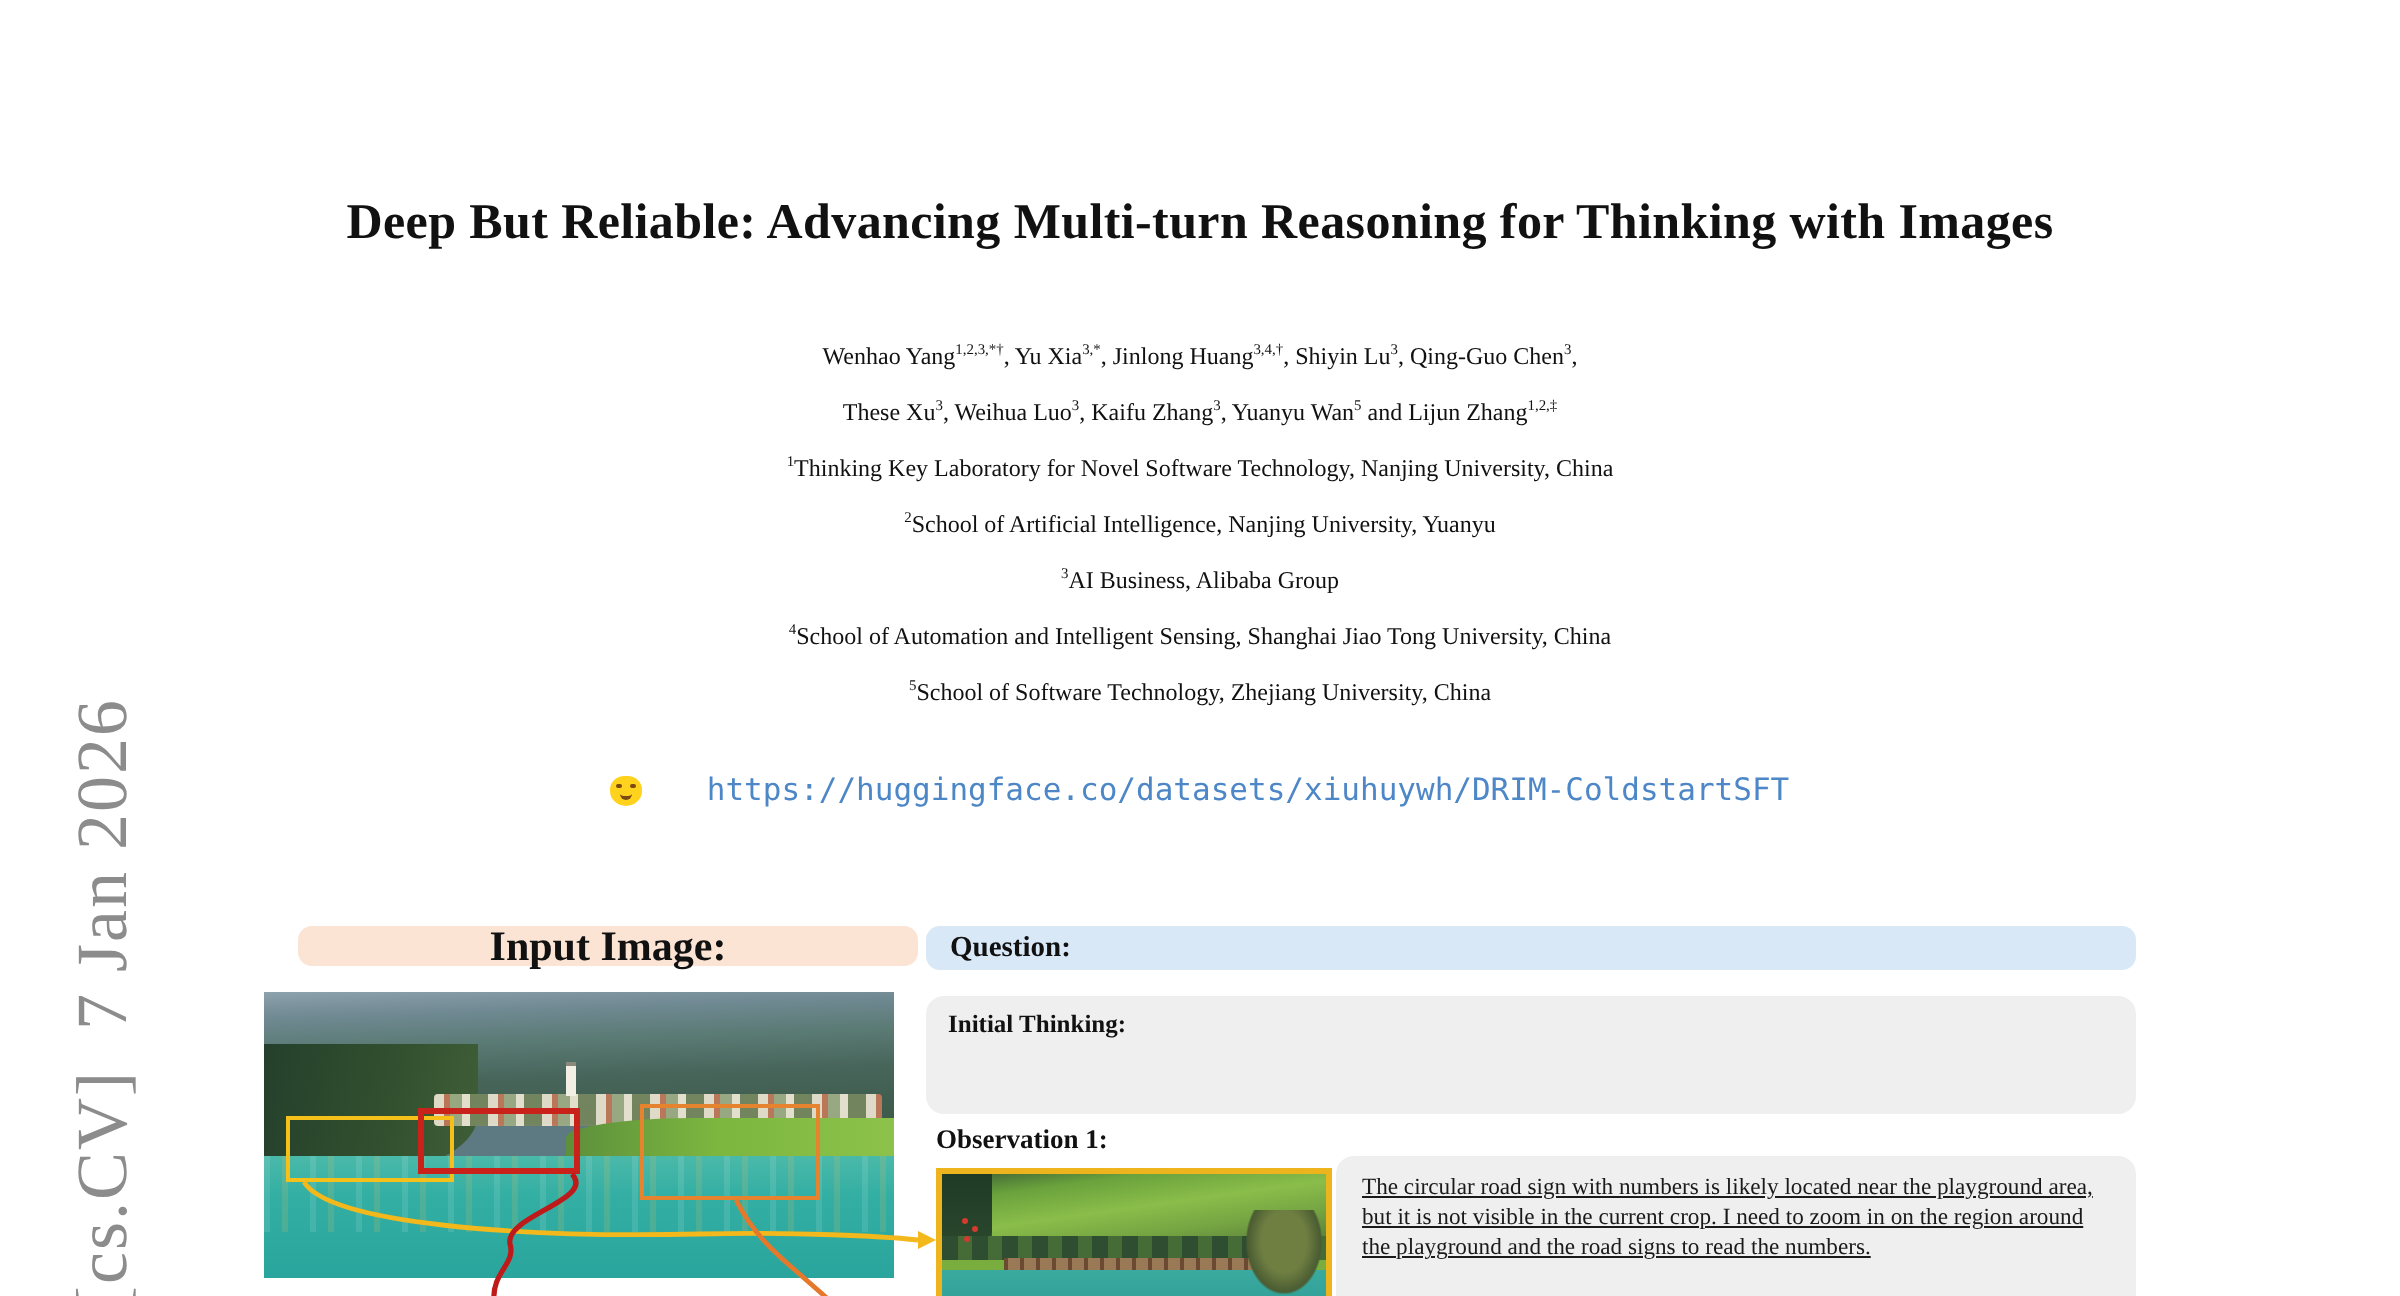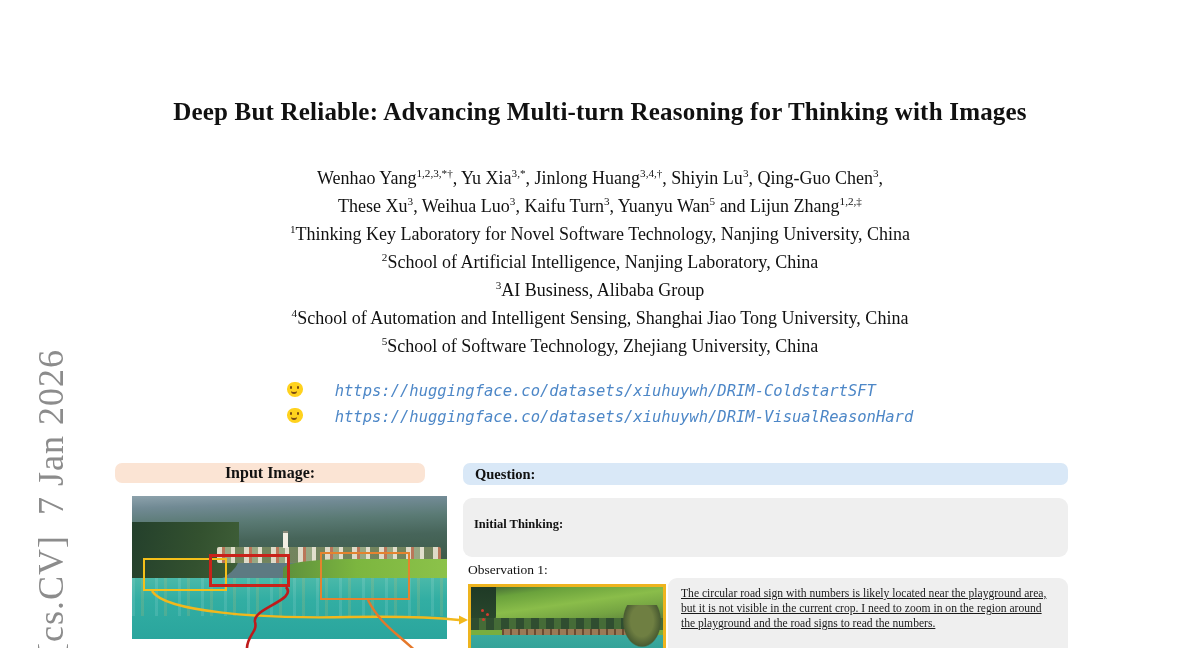--- a/index.html
+++ b/index.html
@@ -13,56 +13,56 @@
   
   .arxiv-stamp{
     position:absolute;left:30px;top:655px;
     transform:rotate(-90deg);transform-origin:0 0;
     white-space:pre;font-size:36px;letter-spacing:1px;
     color:var(--stamp-gray,#8c8c8c);
     font-family:"Liberation Serif","DejaVu Serif",serif;
   }
 
   .title{top:98px;font-size:25px;font-weight:bold;letter-spacing:.2px;}
-  .byline{font-size:18px;line-height:28px;}
+  .byline{font-size:12px;line-height:28px;}
   .byline sup{font-size:62%;line-height:0;}
   .links-wrap{top:382px;}
   .links-block{display:inline-block;text-align:left;}
-  .link-row{display:flex;gap:32px;height:26px;font-style:italic;}
+  .link-row{display:flex;align-items:center;gap:32px;height:26px;}
   .link-url{
     font-family:"DejaVu Sans Mono","Liberation Mono",monospace;
     font-size:15.5px;color:var(--link-blue,#4d87c7);text-decoration:none;
   }
   .hf-icon{display:inline-block;width:16px;height:15px;background:#ffd21e;border-radius:45% 45% 50% 50%;position:relative;flex:0 0 auto;}
   .hf-icon::before{content:"";position:absolute;left:3px;top:4px;width:2.5px;height:2.5px;background:#7b4a12;border-radius:50%;box-shadow:7px 0 0 #7b4a12;}
   .hf-icon::after{content:"";position:absolute;left:4.5px;top:6px;width:6px;height:4px;border-bottom:2px solid #7b4a12;border-radius:0 0 6px 6px;}
 
   
   .input-header{
-    left:115px;top:463px;width:310px;height:20px;border-radius:7px;
+    left:149px;top:463px;width:310px;height:20px;border-radius:7px;
     background:var(--header-peach,#fbe4d4);
     display:flex;align-items:center;justify-content:center;
-    font-weight:bold;font-size:16px;
+    font-weight:bold;font-size:21px;
   }
   .question-box{
     left:463px;top:463px;width:605px;height:22px;border-radius:7px;
     background:var(--question-blue,#d9e8f7);
     display:flex;align-items:center;padding:0 12px;box-sizing:border-box;
     font-size:14.5px;white-space:nowrap;
   }
   .question-box b{margin-right:5px;}
   .think-box{
     background:var(--thinking-gray,#efefef);border-radius:9px;box-sizing:border-box;
   }
   .initial-box{left:463px;top:498px;width:605px;height:59px;padding:6px 11px;}
   .turn1-box{left:668px;top:578px;width:400px;height:85px;padding:8px 13px;}
-  .think-title{font-weight:bold;font-size:12.5px;line-height:16px;margin-top:12px;}
+  .think-title{font-weight:bold;font-size:12.5px;line-height:16px;}
   .think-body{font-size:11.6px;line-height:14.8px;color:#1a1a1a;}
   .turn1-box .think-body{line-height:15.2px;text-decoration:underline;}
-  .obs-label{left:468px;top:562px;font-weight:normal;font-size:13.5px;}
+  .obs-label{left:468px;top:562px;font-weight:bold;font-size:13.5px;}
 
   
   .photo{
     left:132px;top:496px;width:315px;height:143px;overflow:hidden;background:#5d7a82;
   }
   .ph-mtn{position:absolute;left:0;top:0;width:100%;height:46%;
     background:linear-gradient(178deg,#8da2ac 0%,#718a94 16%,#5a7a74 38%,#47655a 62%,#3c5a48 100%);}
   .ph-forest-left{position:absolute;left:0;top:18%;width:34%;height:44%;
     background:linear-gradient(100deg,#24402c 0%,#33512f 60%,#3f5f38 100%);border-radius:0 0 45% 0;}
   .ph-village{position:absolute;left:27%;top:36%;right:2%;height:11%;border-radius:2px;opacity:.92;
@@ -102,36 +102,32 @@
   .connector-svg{position:absolute;left:0;top:450px;width:1200px;height:198px;pointer-events:none;z-index:6;}
 </style>
 </head>
 <body>
 
 <div class="arxiv-stamp">[cs.CV]  7 Jan 2026</div>
 
 <h1 class="center-line title">Deep But Reliable: Advancing Multi-turn Reasoning for Thinking with Images</h1>
 
 <div class="center-line byline" style="top:164px"><span>Wenhao Yang</span><sup>1,2,3,*†</sup><span>, Yu Xia</span><sup>3,*</sup><span>, Jinlong Huang</span><sup>3,4,†</sup><span>, Shiyin Lu</span><sup>3</sup><span>, Qing-Guo Chen</span><sup>3</sup><span>,</span></div>
-<div class="center-line byline" style="top:192px"><span>These Xu</span><sup>3</sup><span>, Weihua Luo</span><sup>3</sup><span>, Kaifu Turn</span><sup>3</sup><span>, Yuanyu Wan</span><sup>5</sup><span> and Lijun Zhang</span><sup>1,2,‡</sup></div>
+<div class="center-line byline" style="top:192px"><span>These Xu</span><sup>3</sup><span>, Weihua Luo</span><sup>3</sup><span>, Kaifu Zhang</span><sup>3</sup><span>, Yuanyu Wan</span><sup>5</sup><span> and Lijun Zhang</span><sup>1,2,‡</sup></div>
 <div class="center-line byline" style="top:220px"><sup>1</sup><span>Thinking Key Laboratory for Novel Software Technology, Nanjing University, China</span></div>
-<div class="center-line byline" style="top:248px"><sup>2</sup><span>School of Artificial Intelligence, Nanjing Laboratory, China</span></div>
+<div class="center-line byline" style="top:248px"><sup>2</sup><span>School of Artificial Intelligence, Nanjing University, Yuanyu</span></div>
 <div class="center-line byline" style="top:276px"><sup>3</sup><span>AI Business, Alibaba Group</span></div>
 <div class="center-line byline" style="top:304px"><sup>4</sup><span>School of Automation and Intelligent Sensing, Shanghai Jiao Tong University, China</span></div>
 <div class="center-line byline" style="top:332px"><sup>5</sup><span>School of Software Technology, Zhejiang University, China</span></div>
 
 <div class="center-line links-wrap">
   <span class="links-block">
     <span class="link-row">
       <span class="hf-icon"></span>
       <a class="link-url" href="#">https://huggingface.co/datasets/xiuhuywh/DRIM-ColdstartSFT</a>
-    </span>
-    <span class="link-row">
-      <span class="hf-icon"></span>
-      <a class="link-url" href="#">https://huggingface.co/datasets/xiuhuywh/DRIM-VisualReasonHard</a>
     </span>
   </span>
 </div>
 
 <div class="abs input-header">Input Image:</div>
 
 <div class="abs photo">
   <div class="ph-mtn"></div>
   <div class="ph-forest-left"></div>
   <div class="ph-village"></div>

